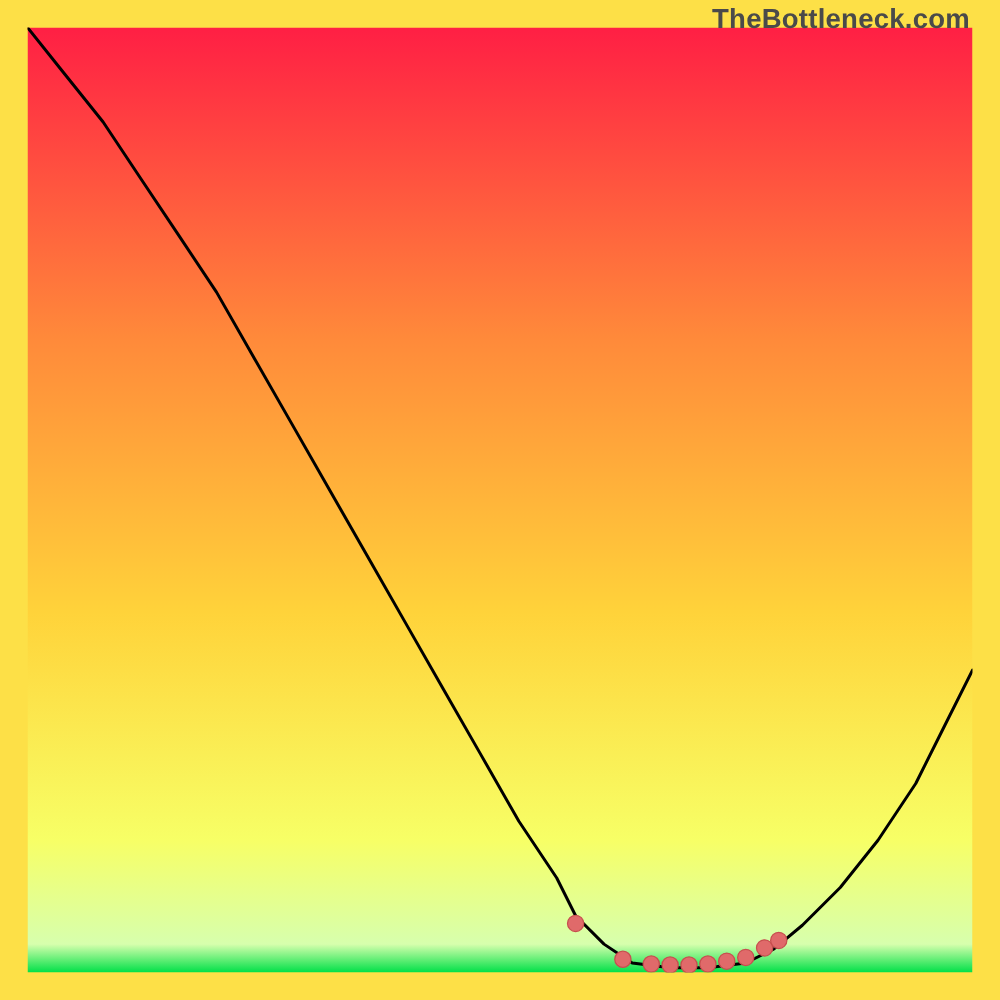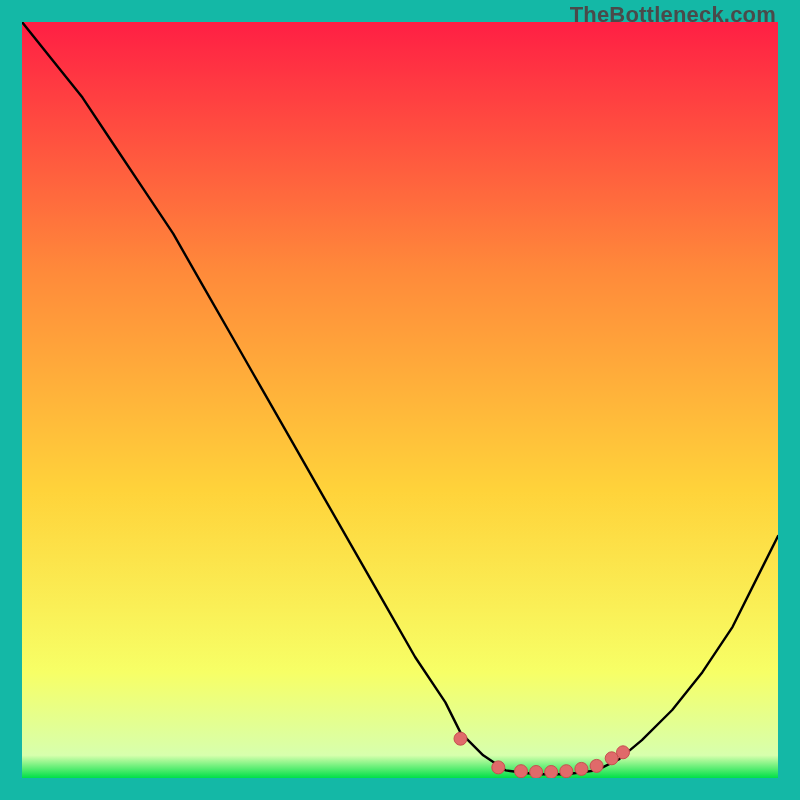--- a/index.html
+++ b/index.html
@@ -8,21 +8,21 @@
     width: 800px;
     height: 800px;
     overflow: hidden;
     background: #000;
     font-family: Arial, Helvetica, sans-serif;
   }
   .frame {
     position: relative;
     width: 800px;
     height: 800px;
-    background: #14b8a6;
+    background: #fde047;
   }
   .plot {
     position: absolute;
     left: 22px;
     top: 22px;
     width: 756px;
     height: 756px;
     box-sizing: border-box;
   }
   .watermark {

